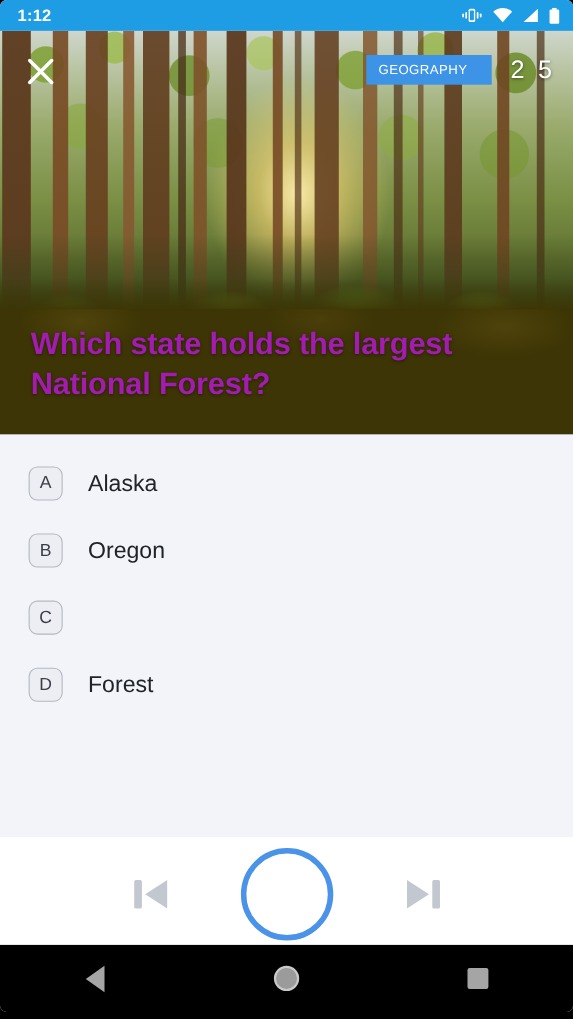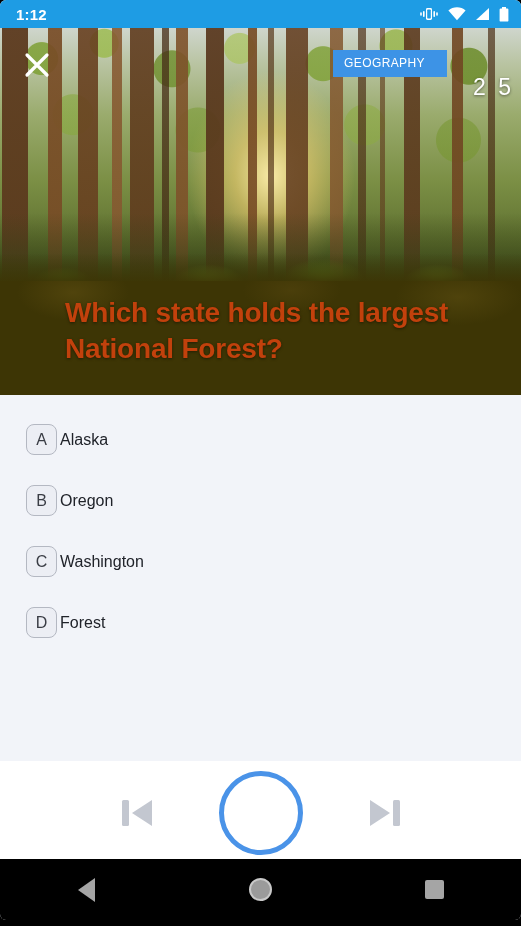--- a/index.html
+++ b/index.html
@@ -119,54 +119,52 @@
     width: 521px; height: 114px;
     background: #3d3505;
     background-image:
       radial-gradient(ellipse 80px 40px at 14% 10%, rgba(96,80,18,.55) 0%, rgba(96,80,18,0) 70%),
       radial-gradient(ellipse 70px 34px at 56% 8%, rgba(88,72,16,.5) 0%, rgba(88,72,16,0) 70%),
       radial-gradient(ellipse 90px 40px at 88% 14%, rgba(100,84,20,.45) 0%, rgba(100,84,20,0) 70%);
   }
   .question-text {
     position: absolute; top: 295px; left: 28px;
     width: 452px;
-    color: #c2410c;
+    color: #a21caf;
     font-size: 28px;
     font-weight: bold;
     line-height: 1.28;
     letter-spacing: -.2px;
     text-shadow: 0 1px 3px rgba(0,0,0,.45);
     z-index: 6;
-    margin-left: 37px;
   }
 
   
   .close-btn {
     position: absolute; top: 46px; left: 18px;
     width: 38px; height: 38px;
     display: flex; align-items: center; justify-content: center;
     z-index: 10; cursor: pointer;
   }
   .category-badge {
     position: absolute; top: 50px; right: 74px;
     background: #3d93e6;
     color: #ffffff;
     font-size: 12px;
     padding: 6px 22px 7px 11px;
     letter-spacing: .4px;
     z-index: 10;
   }
   .counter {
-    position: absolute; top: 50px; right: 7px;
+    position: absolute; top: 50px; right: 16px;
     color: #ffffff;
     font-size: 23px;
     letter-spacing: 3px;
     text-shadow: 0 1px 3px rgba(0,0,0,.5);
     z-index: 10;
-    margin-top: 24px;
   }
 
   
   .answers {
     position: absolute; top: 395px; left: 0;
     width: 521px; height: 366px;
     background: #f2f4f9;
     padding-top: 14px;
   }
   .answer-row {
@@ -179,23 +177,23 @@
     width: 31px; height: 31px;
     border: 1px solid #b4b8c2;
     border-radius: 8px;
     background: #eceef4;
     display: flex; align-items: center; justify-content: center;
     color: #3a3d45;
     font-size: 16px;
     flex: 0 0 auto;
   }
   .answer-label {
-    margin-left: 3px;
+    margin-left: 23px;
     color: #20232a;
-    font-size: 16px;
+    font-size: 21px;
   }
 
   
   .player-bar {
     position: absolute; top: 761px; left: 0;
     width: 521px; height: 104px;
     background: #ffffff;
     display: flex; align-items: center; justify-content: center;
     gap: 62px;
   }
@@ -296,21 +294,20 @@
       <div class="answer-label">Alaska</div>
     </div>
 
     <div class="answer-row">
       <div class="letter-badge">B</div>
       <div class="answer-label">Oregon</div>
     </div>
 
     <div class="answer-row">
       <div class="letter-badge">C</div>
-      <div class="answer-label">Washington</div>
     </div>
 
     <div class="answer-row">
       <div class="letter-badge">D</div>
       <div class="answer-label">Forest</div>
     </div>
 
   </div>
 
   <div class="player-bar">

